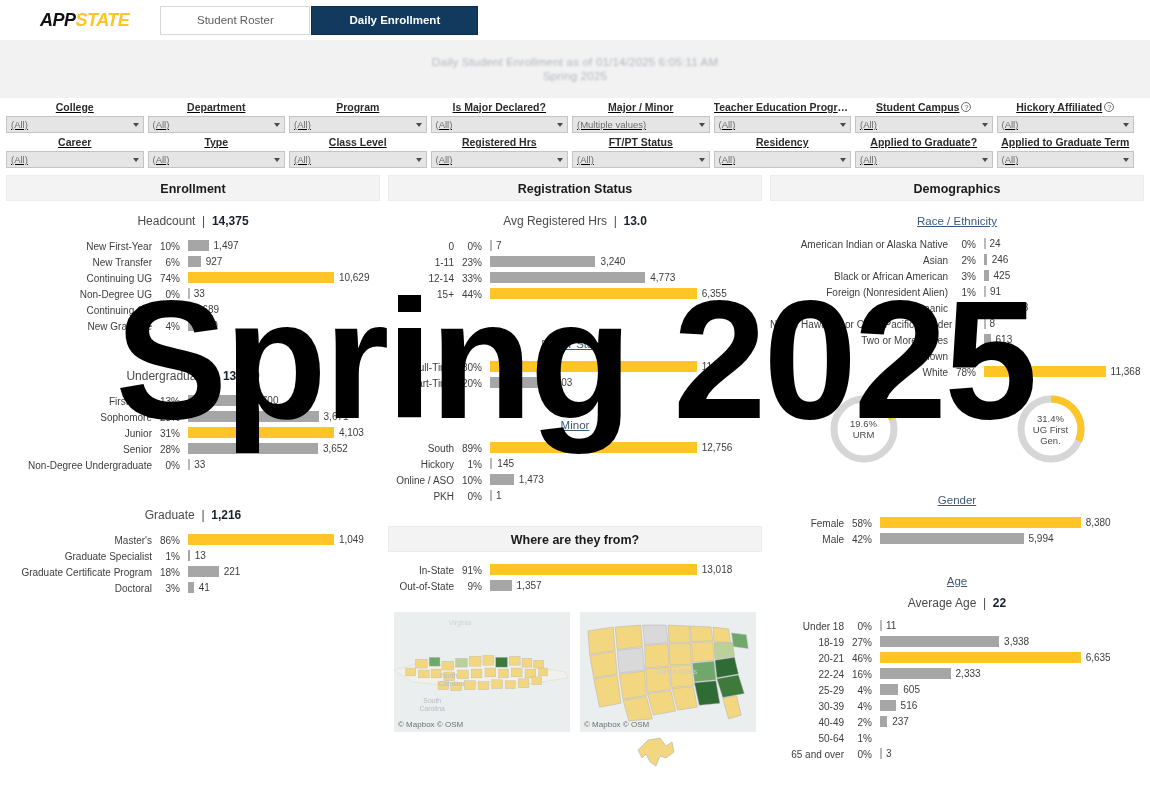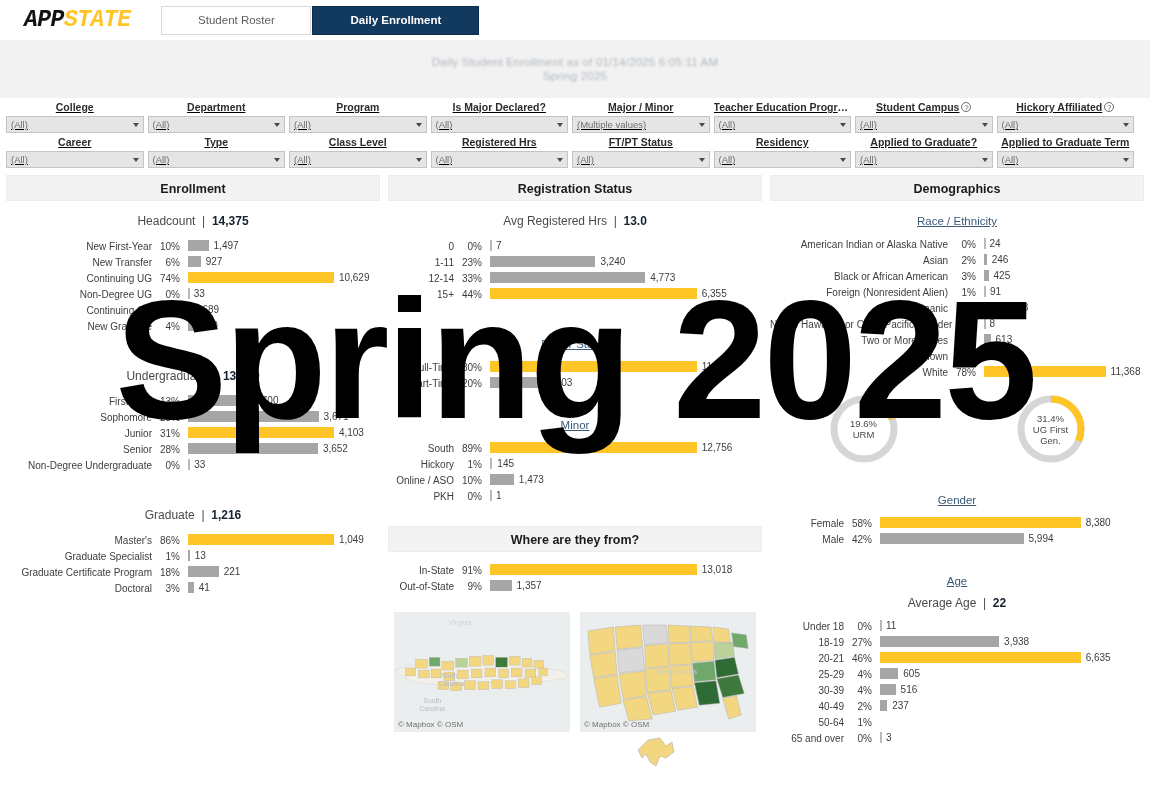--- a/index.html
+++ b/index.html
@@ -11,22 +11,22 @@
     overflow: hidden;
   }
   #root { position: relative; width: 1150px; height: 807px; background:#fff; }
 
   
   .topbar {
     position: relative; height: 40px; width: 100%;
     background: #ffffff; display: flex; align-items: center;
   }
   .logo {
-    margin-left: 24px; font-size: 23px; font-weight: bold; font-style: italic;
-    letter-spacing: -0.5px; font-family: Liberation Mono, monospace;
+    margin-left: 40px; font-size: 18px; font-weight: bold; font-style: italic;
+    letter-spacing: -0.5px; font-family: Liberation Sans, sans-serif;
     user-select:none;
   }
   .logo .app { color: #111111; }
   .logo .state { color: #FFC425; }
   .tabs { display: flex; margin-left: 31px; gap: 0; }
   .tab {
     height: 29px; line-height: 27px; font-size: 11.5px;
     padding: 0 14px; text-align: center;
     border: 1px solid #d8d8d8; background: #ffffff; color: #5c5c5c;
     margin-right: 1px; white-space: nowrap; cursor: pointer;
@@ -814,20 +814,28 @@
           </div>
           <div class="brow">
             <div class="blabel" style="flex: 0 0 80px; width: 80px;">20-21</div>
             <div class="bpct">46%</div>
             <div class="btrack">
               <div class="bfill gold" style="width: 76%;"></div>
               <div class="bval" style="left: calc(76% + 5px);">6,635</div>
             </div>
           </div>
           <div class="brow">
+            <div class="blabel" style="flex: 0 0 80px; width: 80px;">22-24</div>
+            <div class="bpct">16%</div>
+            <div class="btrack">
+              <div class="bfill" style="width: 26.7231%;"></div>
+              <div class="bval" style="left: calc(26.7231% + 5px);">2,333</div>
+            </div>
+          </div>
+          <div class="brow">
             <div class="blabel" style="flex: 0 0 80px; width: 80px;">25-29</div>
             <div class="bpct">4%</div>
             <div class="btrack">
               <div class="bfill" style="width: 6.92992%;"></div>
               <div class="bval" style="left: calc(6.92992% + 5px);">605</div>
             </div>
           </div>
           <div class="brow">
             <div class="blabel" style="flex: 0 0 80px; width: 80px;">30-39</div>
             <div class="bpct">4%</div>

